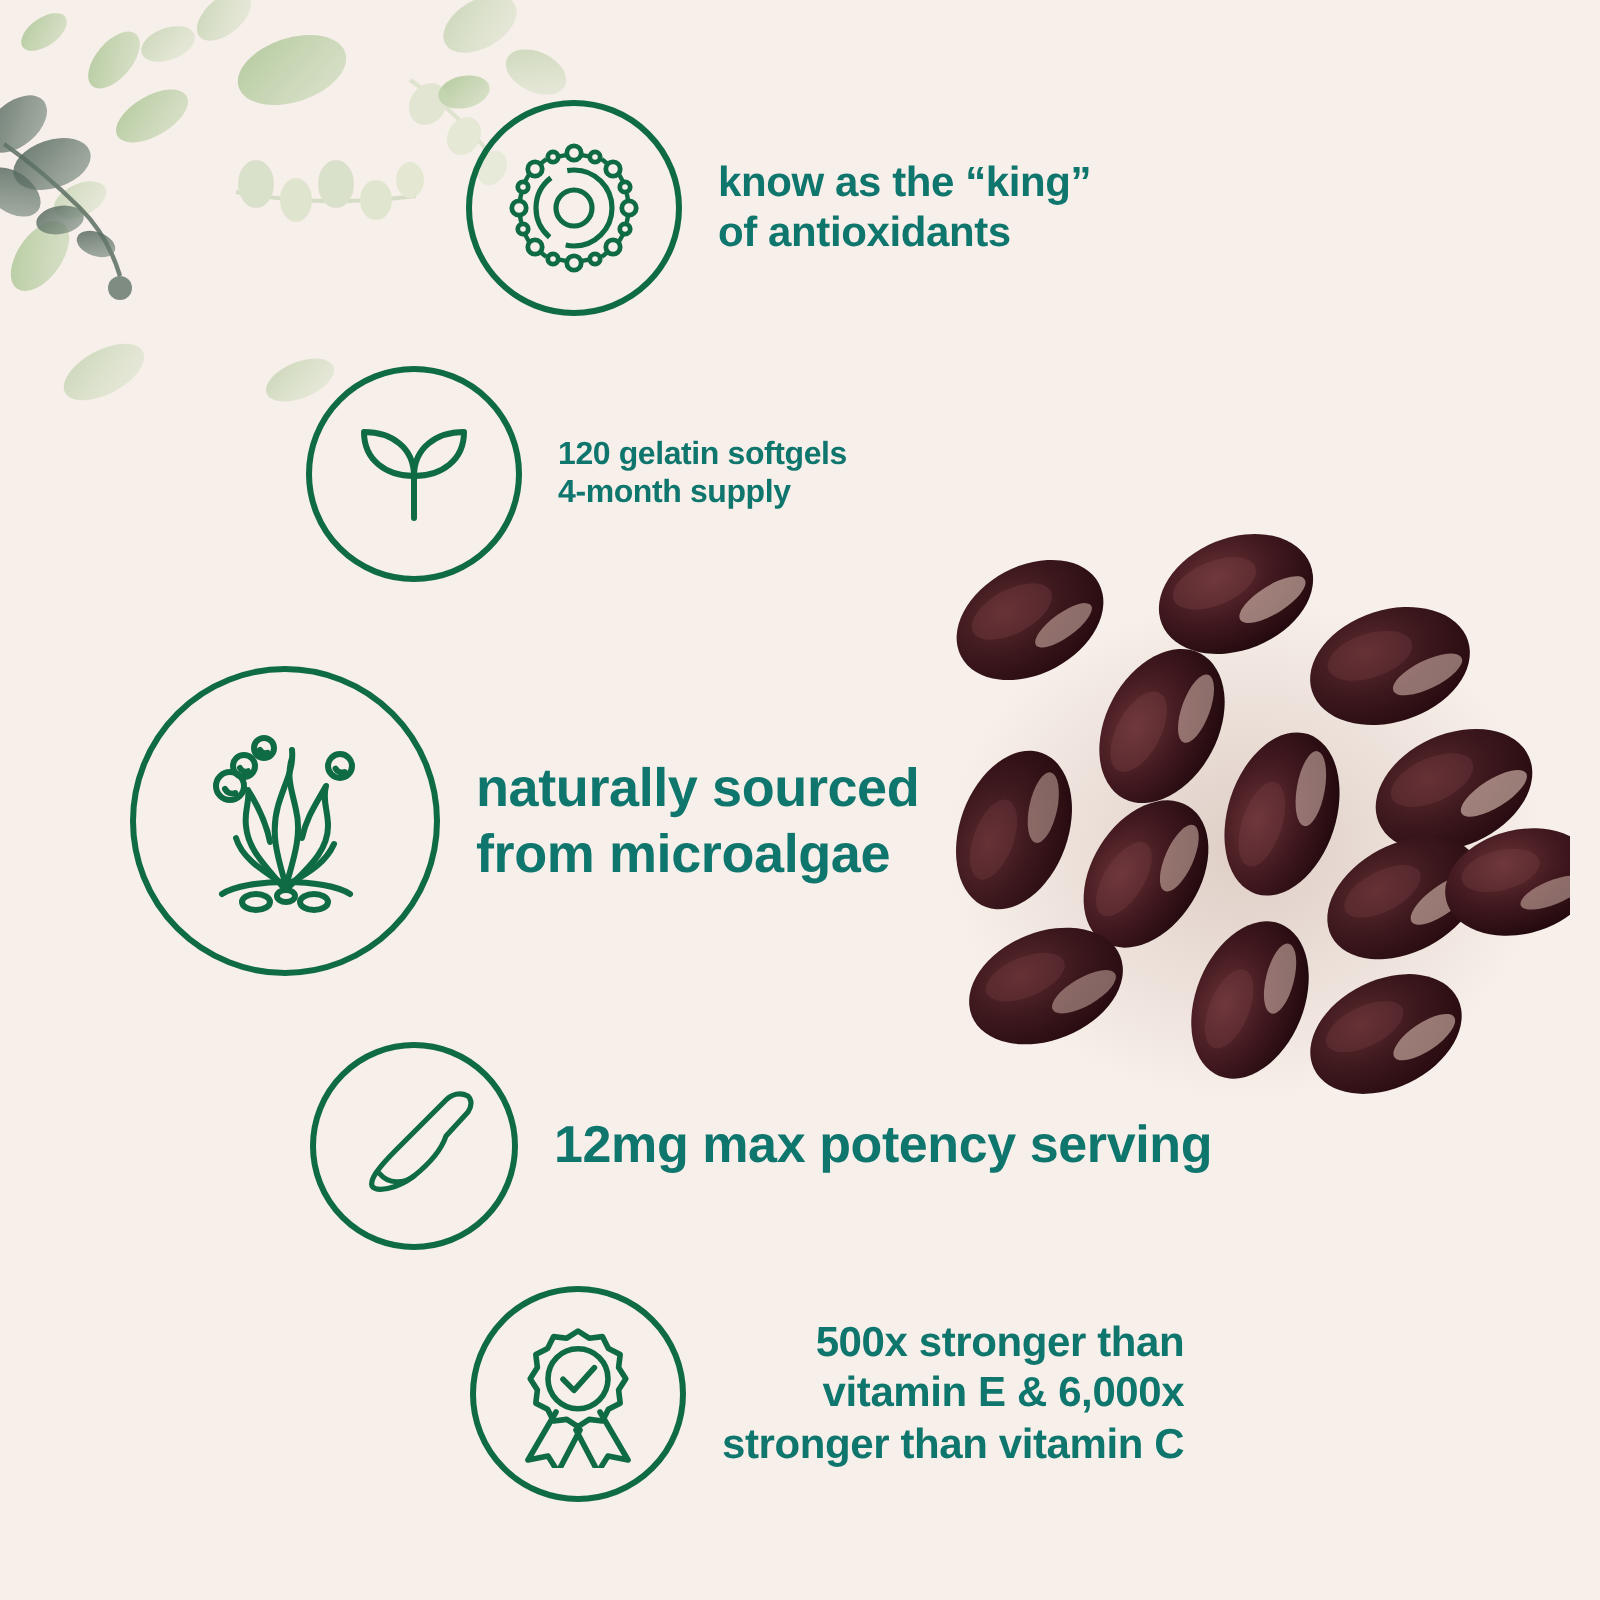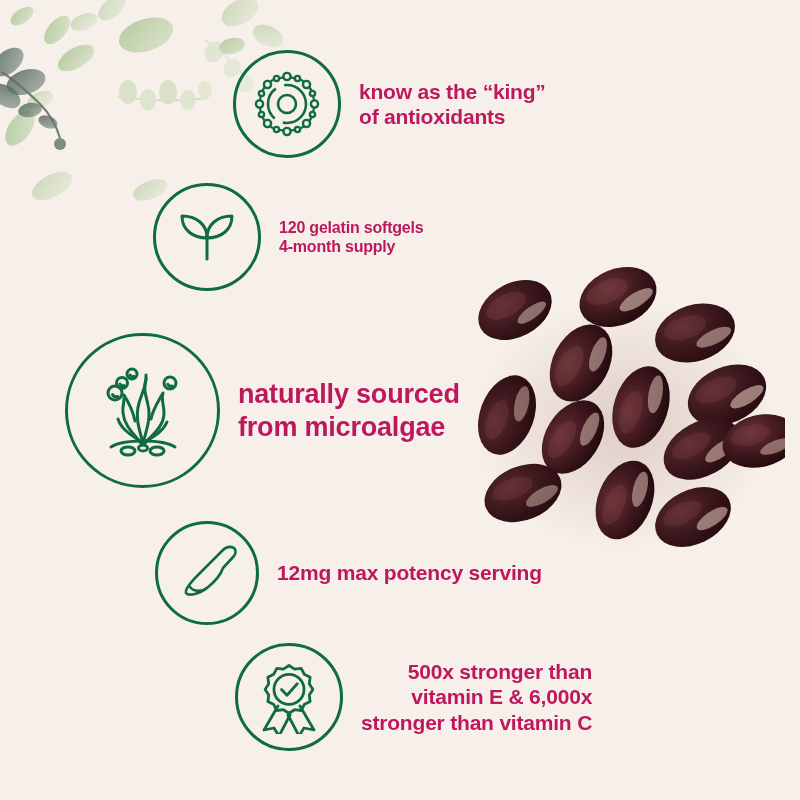--- a/index.html
+++ b/index.html
@@ -55,21 +55,21 @@
     border-radius: 50%;
     border: 3px solid #0E6B42;
     box-sizing: border-box;
     display: flex;
     align-items: center;
     justify-content: center;
     background: transparent;
   }
 
   .row-text {
-    color: #be185d;
+    color: #0f766e;
     font-weight: bold;
     line-height: 1.2;
     white-space: pre-line;
     letter-spacing: -0.2px;
   }
 
   
   #row-antioxidant     { left: 233px; top:  50px; }
   #row-antioxidant .icon-badge { width: 108px; height: 108px; }
   #row-antioxidant .row-text   { font-size: 21px; margin-left: 18px; }
@@ -77,21 +77,21 @@
   #row-softgels        { left: 153px; top: 183px; }
   #row-softgels .icon-badge    { width: 108px; height: 108px; }
   #row-softgels .row-text      { font-size: 16px; margin-left: 18px; }
 
   #row-microalgae      { left:  65px; top: 333px; }
   #row-microalgae .icon-badge  { width: 155px; height: 155px; }
   #row-microalgae .row-text    { font-size: 27px; margin-left: 18px; }
 
   #row-potency         { left: 155px; top: 521px; }
   #row-potency .icon-badge     { width: 104px; height: 104px; }
-  #row-potency .row-text       { font-size: 21px; margin-left: 18px; }
+  #row-potency .row-text       { font-size: 26px; margin-left: 18px; }
 
   #row-strength        { left: 235px; top: 643px; text-align: right; }
   #row-strength .icon-badge    { width: 108px; height: 108px; }
   #row-strength .row-text      { font-size: 21px; margin-left: 18px; }
 </style>
 </head>
 <body>
 
 <div id="infographic">
 

